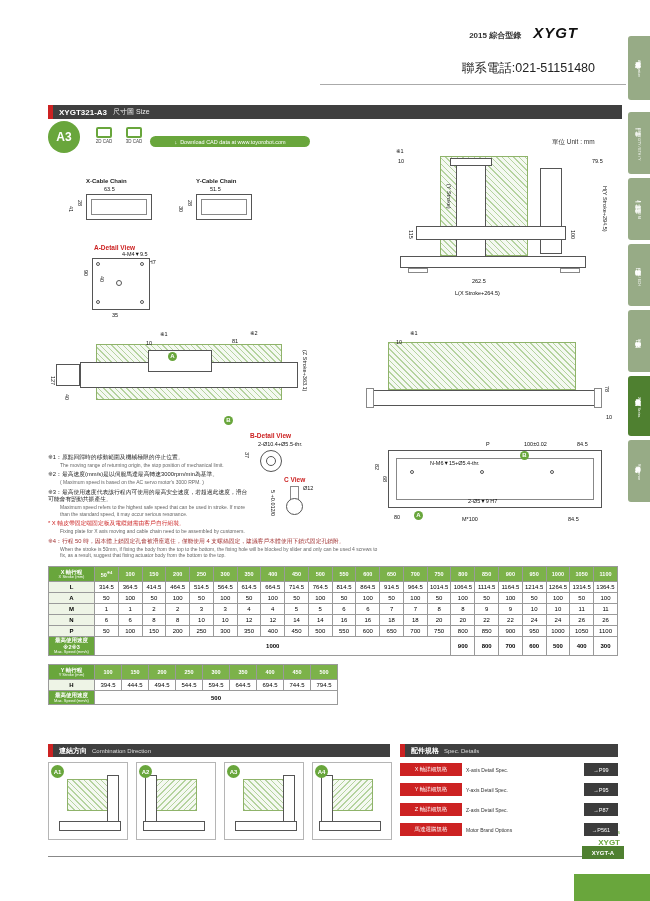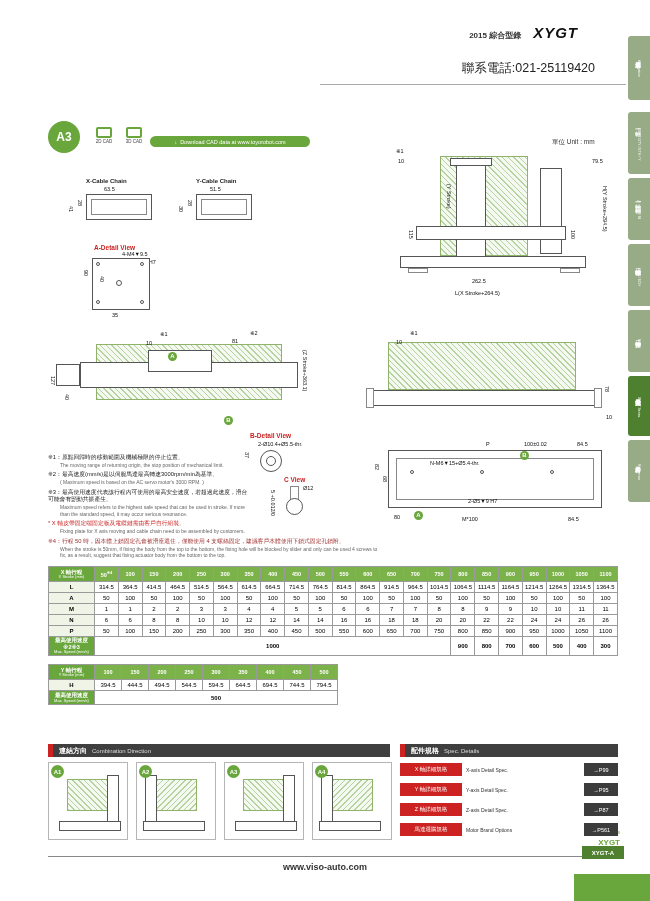--- a/index.html
+++ b/index.html
@@ -102,23 +102,27 @@
 </style>
 </head>
 <body>
 
 <div class="page">
 
   <div class="header-brand">
     <span class="year-label">2015 綜合型錄</span>
     <span class="brand-logo">XYGT</span>
   </div>
-  <div class="phone">聯系電話:021-25119420</div>
+  <div class="phone">聯系電話:021-51151480</div>
   <div class="header-rule"></div>
 
+  <div class="title-bar">
+    <span class="title-model">XYGT321-A3</span>
+    <span class="title-sub">尺寸圖 Size</span>
+  </div>
 
   <div class="cad-badge">A3</div>
   <div class="cad-btn" style="left:90px">
     <div class="scr"></div>
     <div class="lbl">2D CAD</div>
   </div>
   <div class="cad-btn" style="left:120px">
     <div class="scr"></div>
     <div class="lbl">3D CAD</div>
   </div>
@@ -491,21 +495,20 @@
   <div class="section-bar combo-bar">
     <span class="bar-zh">連結方向</span>
     <span class="bar-en">Combination Direction</span>
   </div>
   <div class="section-bar spec-bar">
     <span class="bar-zh">配件規格</span>
     <span class="bar-en">Spec. Details</span>
   </div>
 
   <div class="footer-rule"></div>
-  <div class="footer-url">www.viso-auto.com</div>
   <div class="axis-block">
     <div>
       <span class="axis-zh">3軸</span>
       <span class="axis-en">3 axis</span>
     </div>
     <div class="axis-series">XYGT</div>
   </div>
   <div class="series-tab">XYGT-A</div>
   <div class="corner-block"></div>
 

